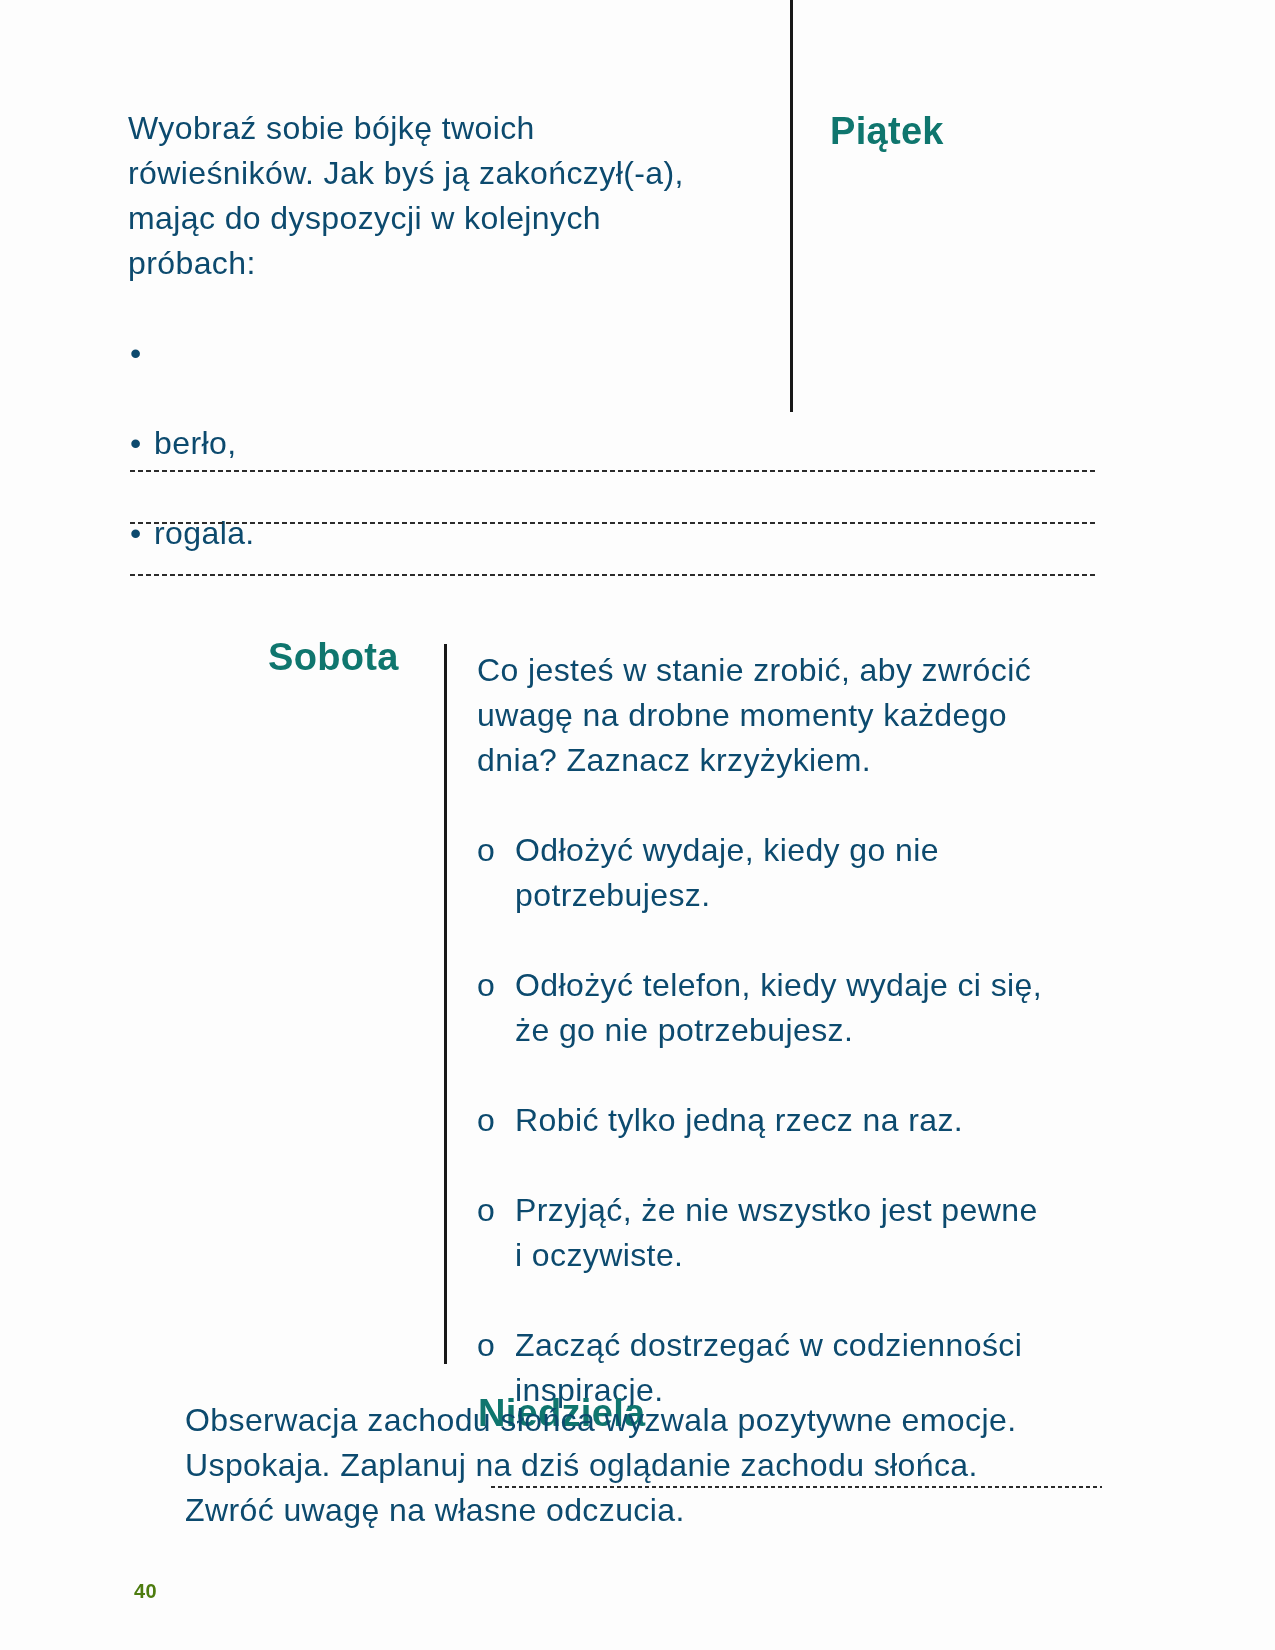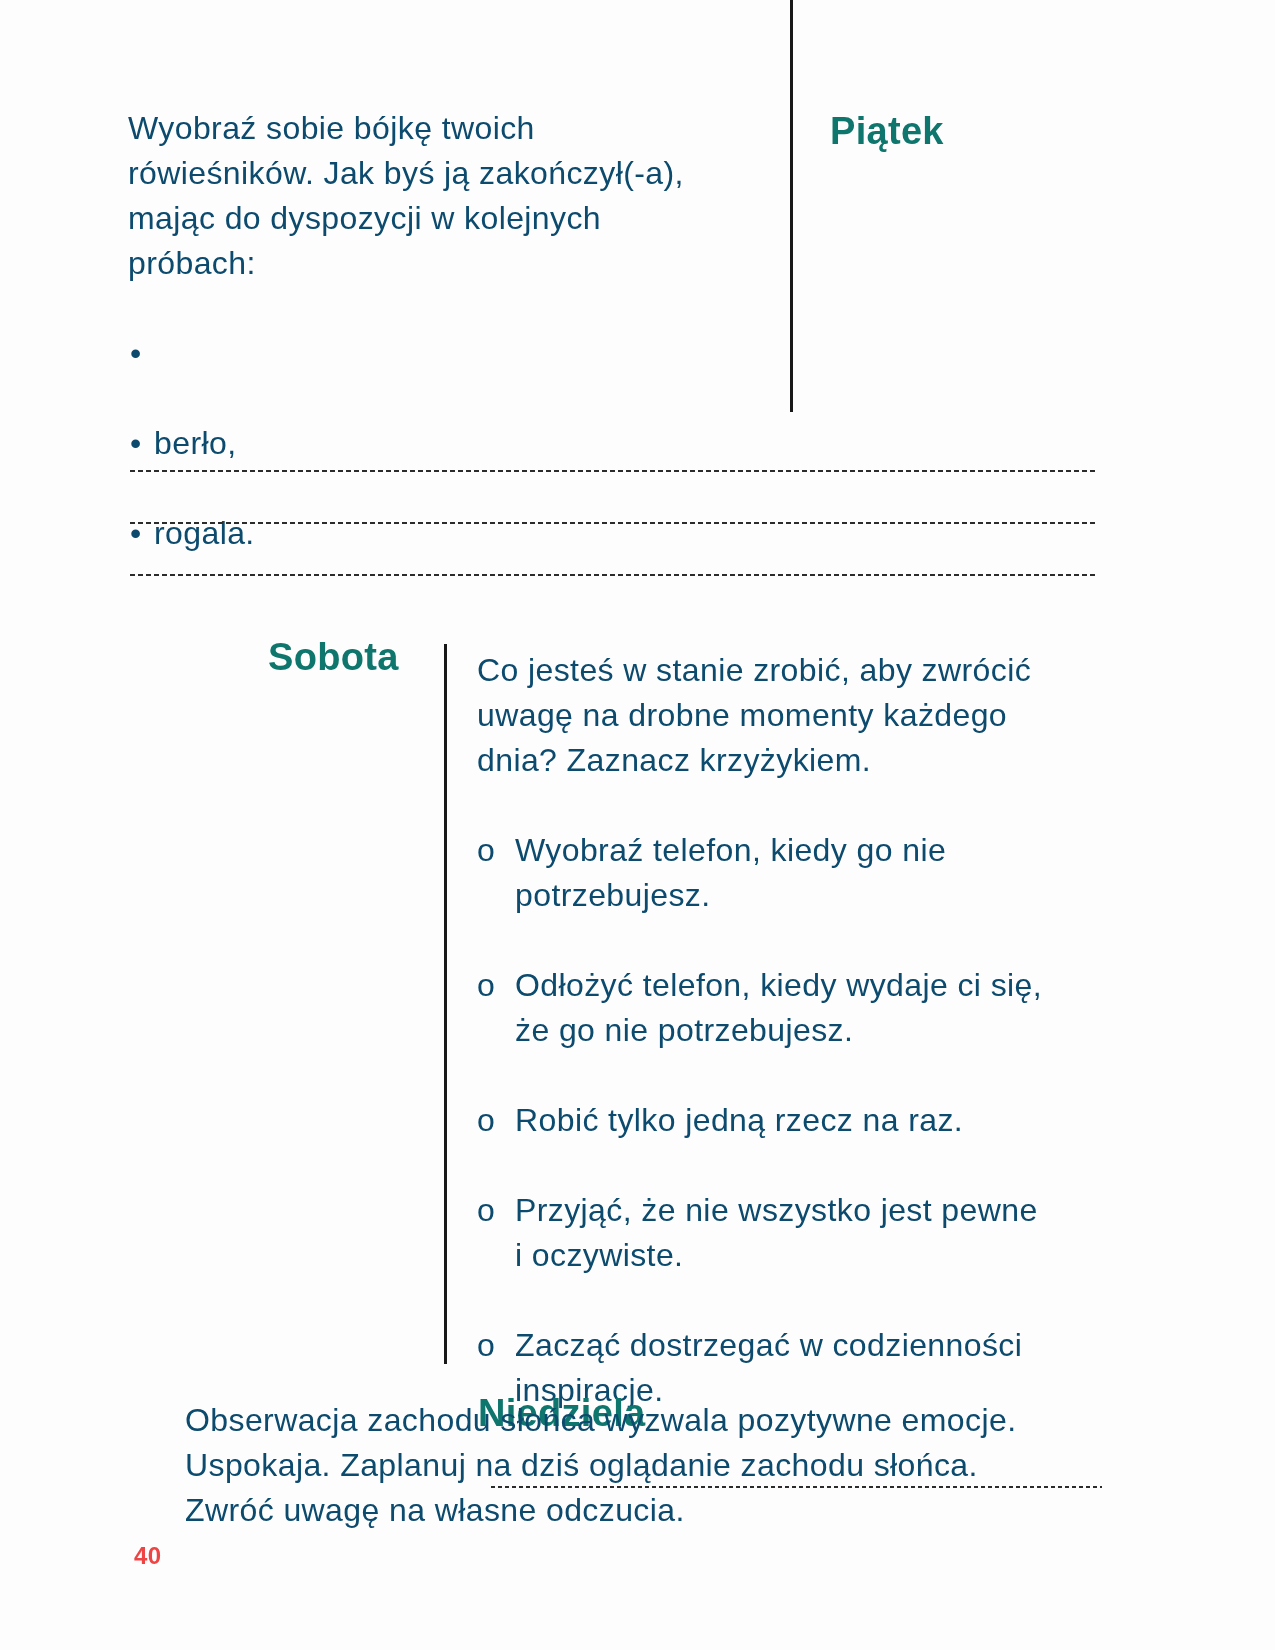--- a/index.html
+++ b/index.html
@@ -66,24 +66,24 @@
     margin: 0 0 10px 14px;
     background: repeating-linear-gradient(to right, #2b2b2b 0 4px, transparent 4px 7px);
   }
 
   .sunday-heading { position: absolute; left: 478px; top: 1392px; }
   .sunday-text { position: absolute; left: 185px; top: 1398px; width: 940px; }
 
   .page-number {
     position: absolute;
     left: 134px;
-    top: 1542px;
-    font-size: 24px;
+    top: 1580px;
+    font-size: 20px;
     font-weight: bold;
-    color: #ef4444;
+    color: #4d7c0f;
     letter-spacing: 0.5px;
   }
 </style>
 </head>
 <body>
 
 <div class="page">
 
   <div class="friday-prompt body-text">Wyobraź sobie bójkę twoich
 rówieśników. Jak byś ją zakończył(-a),
@@ -115,21 +115,21 @@
   <div class="vline vline-sat"></div>
 
   <div class="saturday-content">
     <div class="body-text">Co jesteś w stanie zrobić, aby zwrócić
 uwagę na drobne momenty każdego
 dnia? Zaznacz krzyżykiem.</div>
 
     <div class="options body-text">
       <div class="option-row">
         <span class="option-marker">o</span>
-        <span class="option-text">Wyobraź telefon, kiedy go nie
+        <span class="option-text">Odłożyć wydaje, kiedy go nie
 potrzebujesz.</span>
       </div>
       <div class="option-row">
         <span class="option-marker">o</span>
         <span class="option-text">Odłożyć telefon, kiedy wydaje ci się,
 że go nie potrzebujesz.</span>
       </div>
       <div class="option-row">
         <span class="option-marker">o</span>
         <span class="option-text">Robić tylko jedną rzecz na raz.</span>

